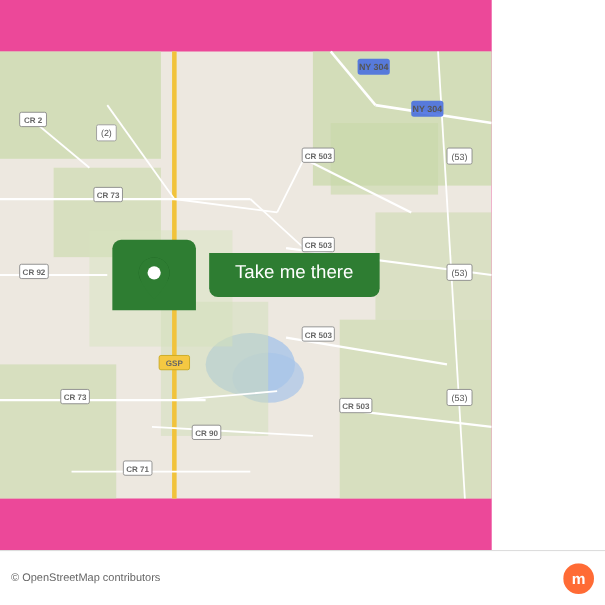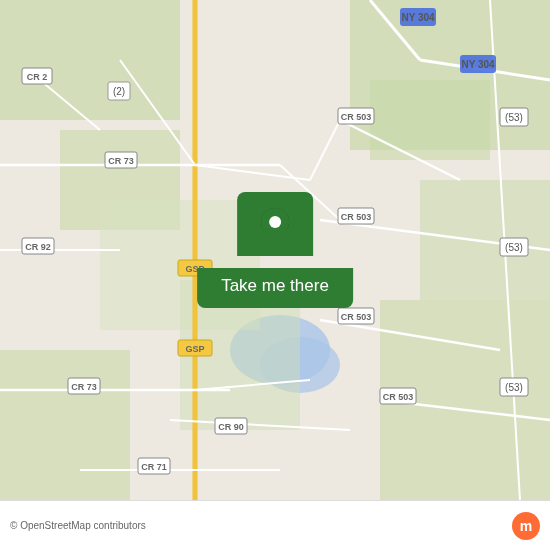--- a/index.html
+++ b/index.html
@@ -5,43 +5,43 @@
     * { margin: 0; padding: 0; box-sizing: border-box; }
     body {
       width: 550px;
       height: 550px;
       overflow: hidden;
       font-family: Arial, sans-serif;
       position: relative;
     }
 
     #map-container {
-      width: 550px;
+      width: 447px;
       height: 500px;
       position: relative;
       overflow: hidden;
-      background-color: #0369a1;
+      background-color: #ec4899;
     }
 
     
     #map-svg {
       width: 100%;
       height: 100%;
       position: absolute;
       top: 0; left: 0;
     }
 
     
     #button-overlay {
       position: absolute;
       top: 50%;
       left: 50%;
       transform: translate(-50%, -50%);
       display: flex;
-      flex-direction: column;
+      flex-direction: row;
       align-items: center;
       gap: 12px;
     }
 
     #location-pin-container {
       background-color: #2e7d32;
       border-radius: 8px 8px 0 0;
       padding: 12px 20px 8px 20px;
       display: flex;
       align-items: center;
@@ -218,21 +218,21 @@
 
         <path d="M18 4 C10 4 4 10 4 18 C4 28 18 42 18 42 C18 42 32 28 32 18 C32 10 26 4 18 4 Z" fill="#2e7d32"></path>
         <circle cx="18" cy="18" r="6" fill="white"></circle>
       </svg>
     </div>
     <button id="take-me-there-btn">Take me there</button>
   </div>
 </div>
 
 <div id="bottom-bar">
-  <div style="display:flex; flex-direction:column; gap:2px; flex:1;">
+  <div style="display:flex; gap:2px; flex:1;align-items:center;">
     <span id="openstreetmap-credit" style="font-size:10px; color:#666;">© OpenStreetMap contributors</span>
   </div>
   <div id="moovit-logo" style="display:flex; align-items:center; gap:4px; flex-shrink:0;">
 
     <svg width="28" height="28" viewBox="0 0 28 28" xmlns="http://www.w3.org/2000/svg">
       <circle cx="14" cy="14" r="14" fill="#FF6B35"></circle>
       <text x="14" y="19" text-anchor="middle" fill="white" font-size="14" font-weight="bold" font-family="Arial">m</text>
     </svg>
   </div>
 </div>

